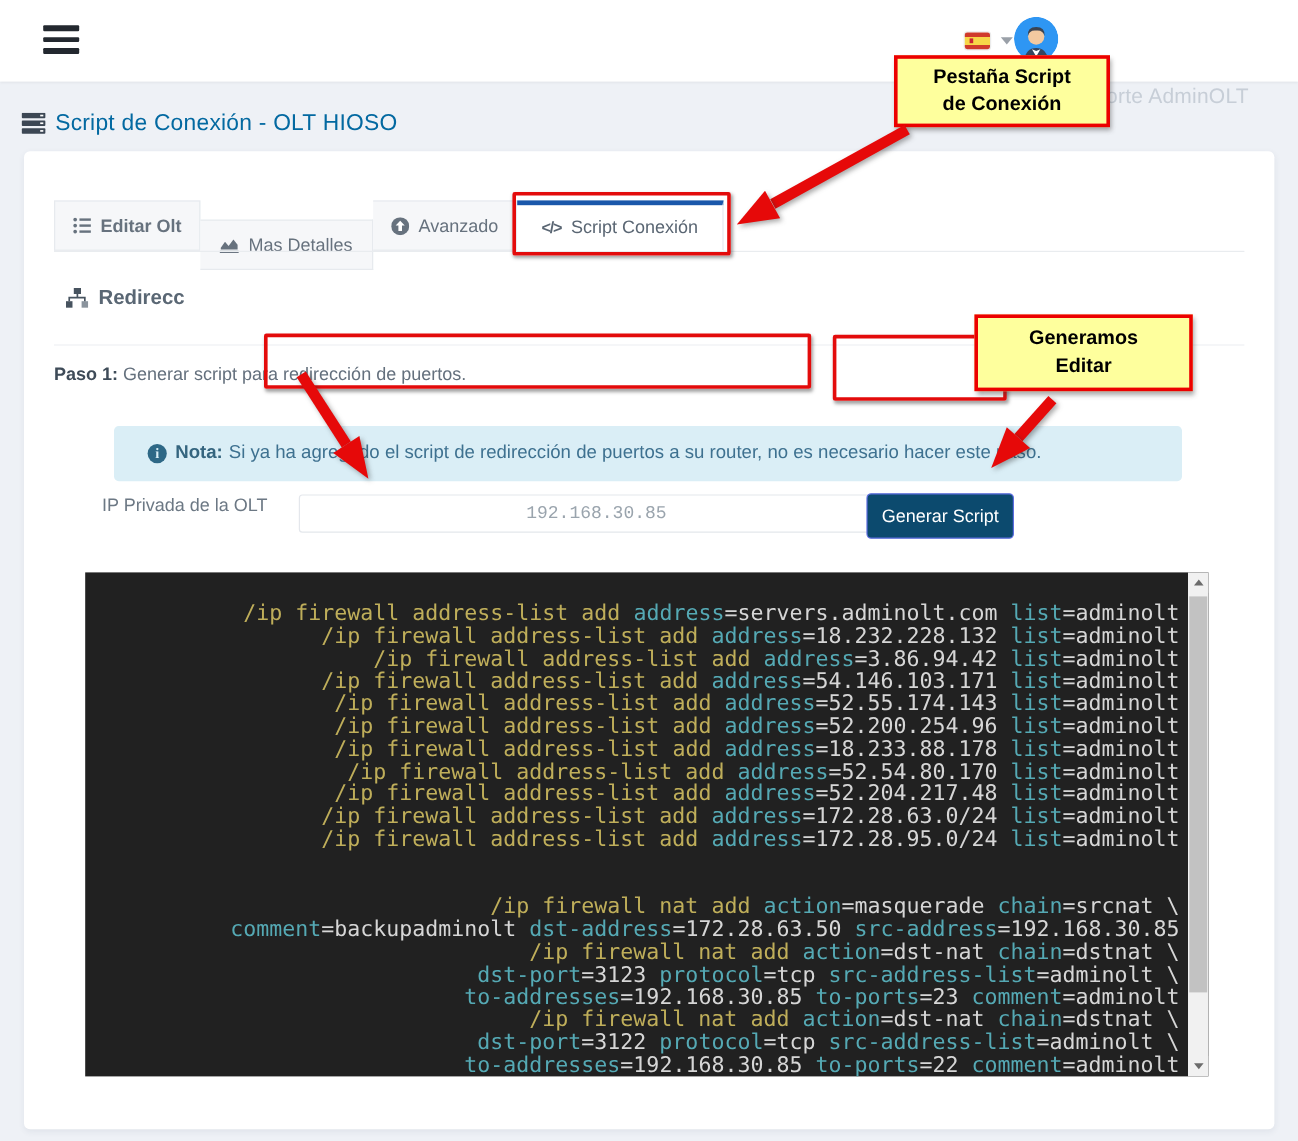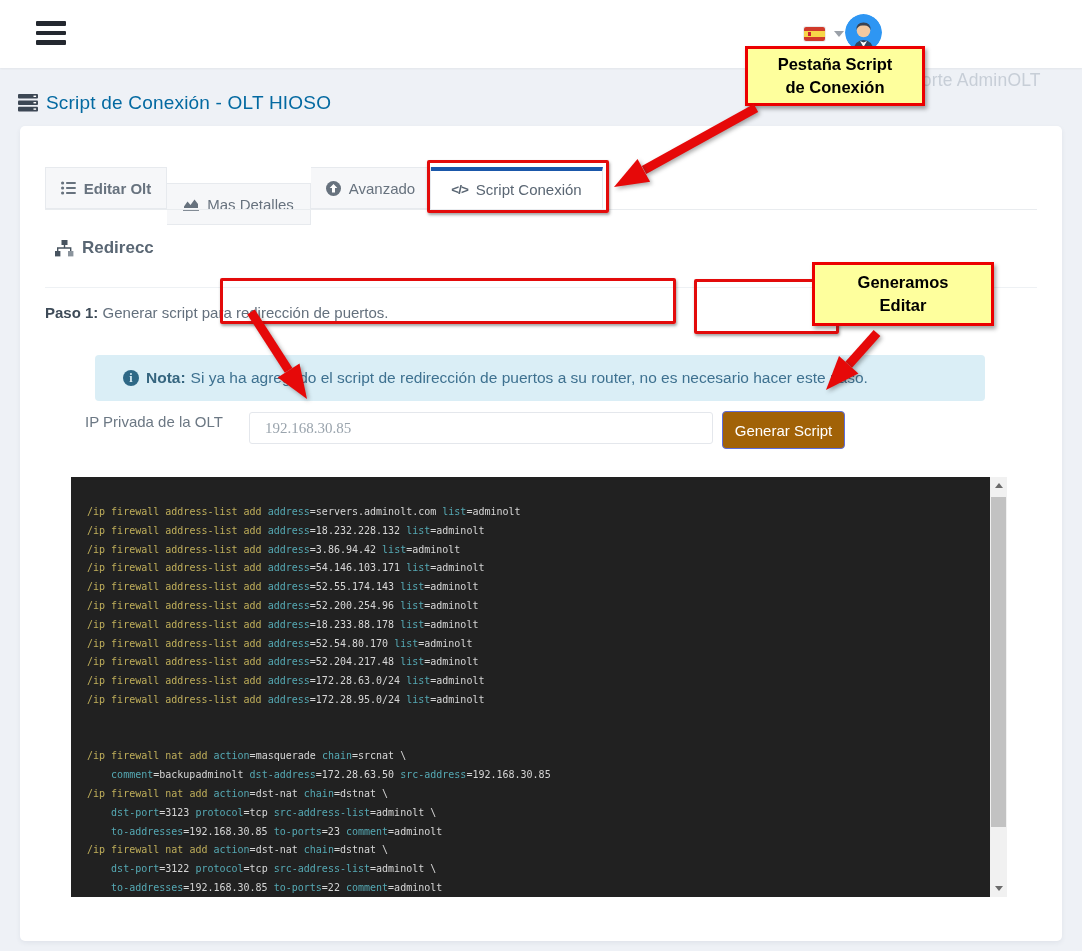--- a/index.html
+++ b/index.html
@@ -61,32 +61,32 @@
     border-radius:4px;display:flex;align-items:center;padding-left:28px;box-sizing:border-box;
     color:#3e7190;font-size:15.5px;}
   .note .info-ic{width:16px;height:16px;border-radius:50%;background:#2e6886;color:#daeef6;
     display:inline-flex;align-items:center;justify-content:center;
     font-family:"Liberation Serif",serif;font-weight:bold;font-size:12px;margin-right:7px;flex:0 0 16px;}
   .note b{margin-right:5px;color:#35657f;}
 
   
   .ip-label{position:absolute;left:65px;top:287px;font-size:15px;color:#6c7884;}
   .ip-input{position:absolute;left:229px;top:286px;width:432px;height:30px;border:1px solid #e4e7ec;
-    border-radius:3px;font-size:15px;color:#495057;padding:0 15px;font-family:Liberation Serif, serif;outline:none;}
+    border-radius:3px;font-size:15px;color:#495057;padding:0 31px;font-family:Liberation Mono, monospace;outline:none;text-align:center;}
   .ip-input::placeholder{color:#9aa4ad;}
-  .gen-btn{position:absolute;left:702px;top:285px;width:123px;height:38px;background:#a16207;
+  .gen-btn{position:absolute;left:702px;top:285px;width:123px;height:38px;background:#0c4a6e;
     border:1px solid #5c6de0;border-radius:4px;color:#ffffff;font-size:15px;
     font-family:"Liberation Sans",sans-serif;cursor:pointer;}
 
   
   .terminal{position:absolute;left:51px;top:351px;width:936px;height:420px;background:#212121;
     overflow:hidden;}
   .term-content{position:absolute;left:16px;top:26px;right:24px;bottom:0;
-    font-family:"DejaVu Sans Mono",monospace;font-size:10px;line-height:18.8px;
-    white-space:pre;color:#d6d6d6;}
+    font-family:"DejaVu Sans Mono",monospace;font-size:18px;line-height:18.8px;
+    white-space:pre;color:#d6d6d6;text-align:right;}
   .tk-cmd{color:#bfae5a;}
   .tk-param{color:#55a9b4;}
   .tk-val{color:#d6d6d6;}
   .scrollbar{position:absolute;right:0;top:0;width:17px;height:420px;background:#f1f1f1;}
   .sb-btn{position:absolute;left:0;width:17px;height:17px;background:#f1f1f1;display:flex;
     align-items:center;justify-content:center;cursor:pointer;}
   .sb-up{top:0;} .sb-down{bottom:0;}
   .tri-up{width:0;height:0;border-left:4px solid transparent;border-right:4px solid transparent;border-bottom:5px solid #6b6b6b;}
   .tri-down{width:0;height:0;border-left:4px solid transparent;border-right:4px solid transparent;border-top:5px solid #6b6b6b;}
   .sb-thumb{position:absolute;left:1px;top:20px;width:15px;height:330px;background:#c2c2c2;cursor:grab;}

